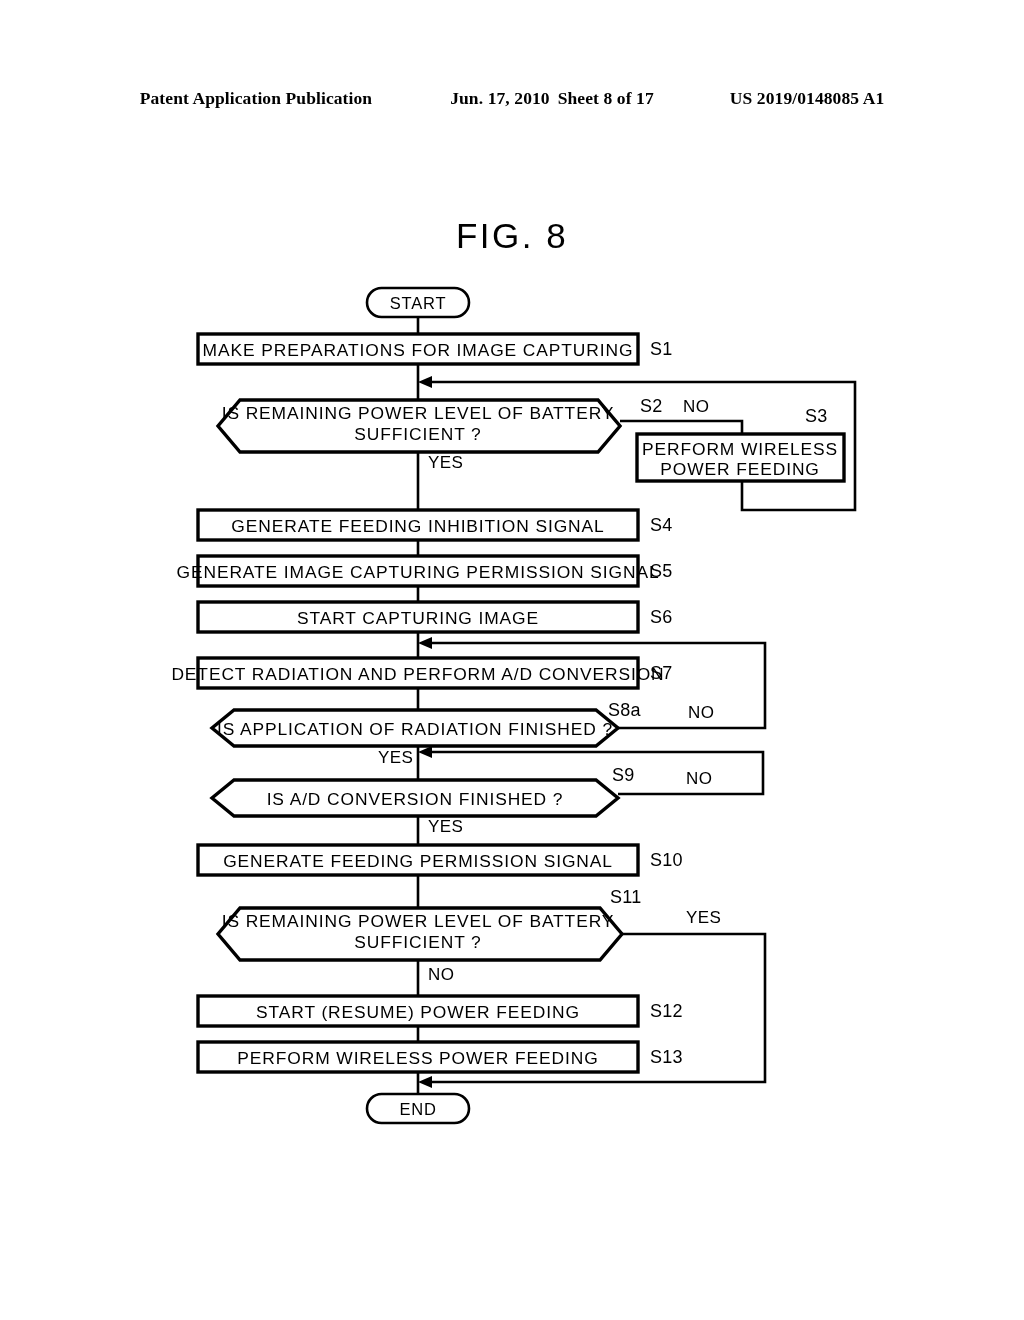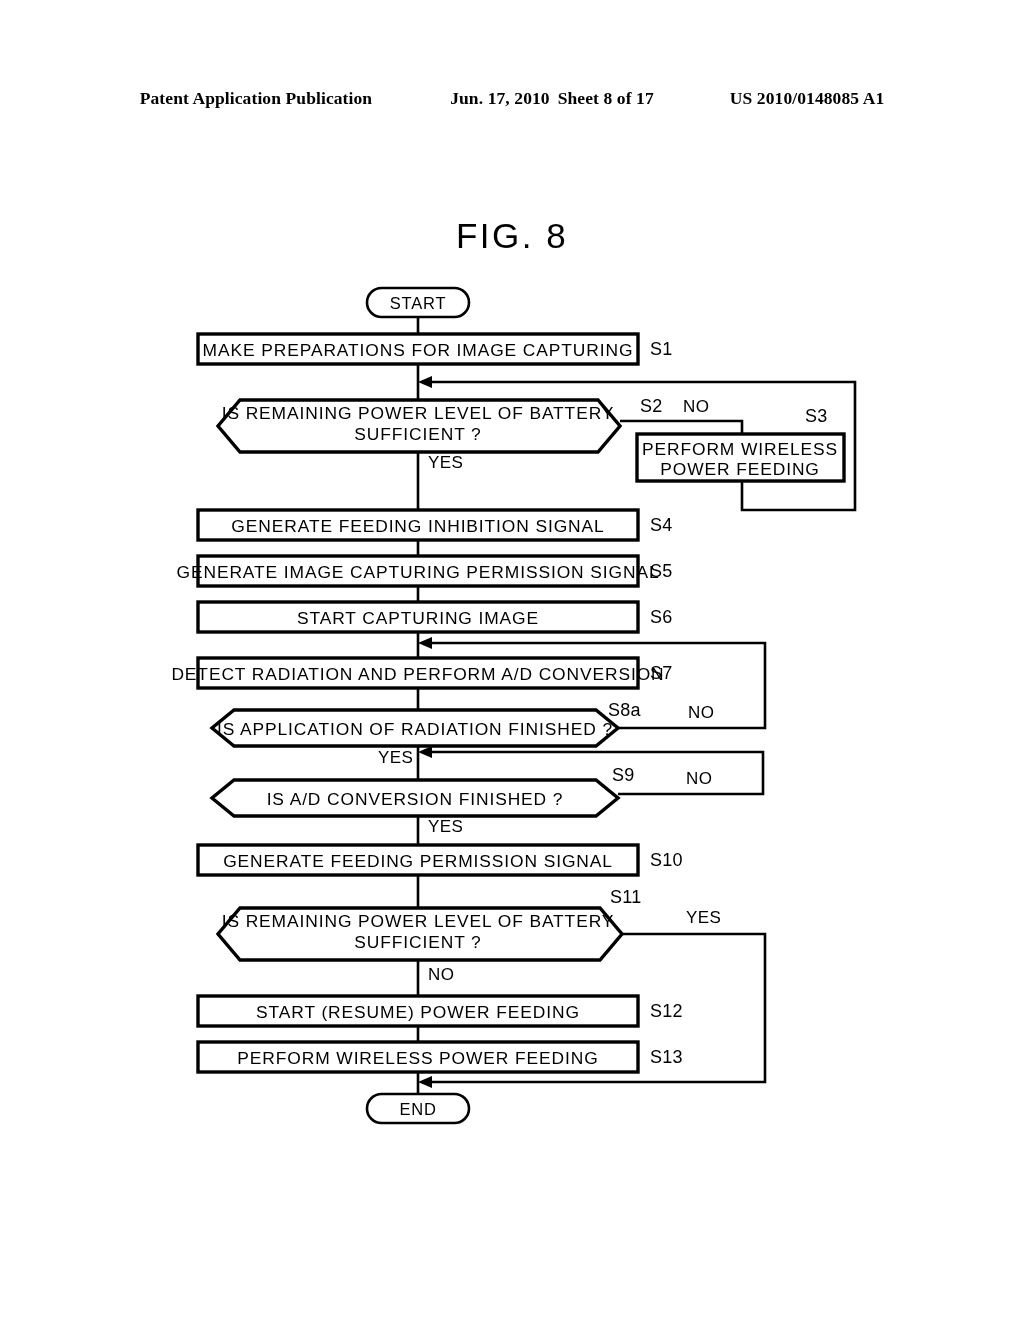--- a/index.html
+++ b/index.html
@@ -95,21 +95,21 @@
 </style>
 </head>
 <body>
 
 <div id="page">
 
   <div class="hdr">
     <span class="seg-pub">Patent Application Publication</span>
     <span class="seg-date">Jun. 17, 2010</span>
     <span class="seg-sheet">Sheet 8 of 17</span>
-    <span class="seg-num">US 2010/0148085 A1</span>
+    <span class="seg-num">US 2019/0148085 A1</span>
   </div>
 
   <svg id="fig-svg" viewBox="0 0 1024 1320">
 
     <text class="fig-title" x="512" y="248" text-anchor="middle">FIG. 8</text>
 
     <g>
 
       <line class="conn" x1="418" y1="316" x2="418" y2="334"></line>
 

